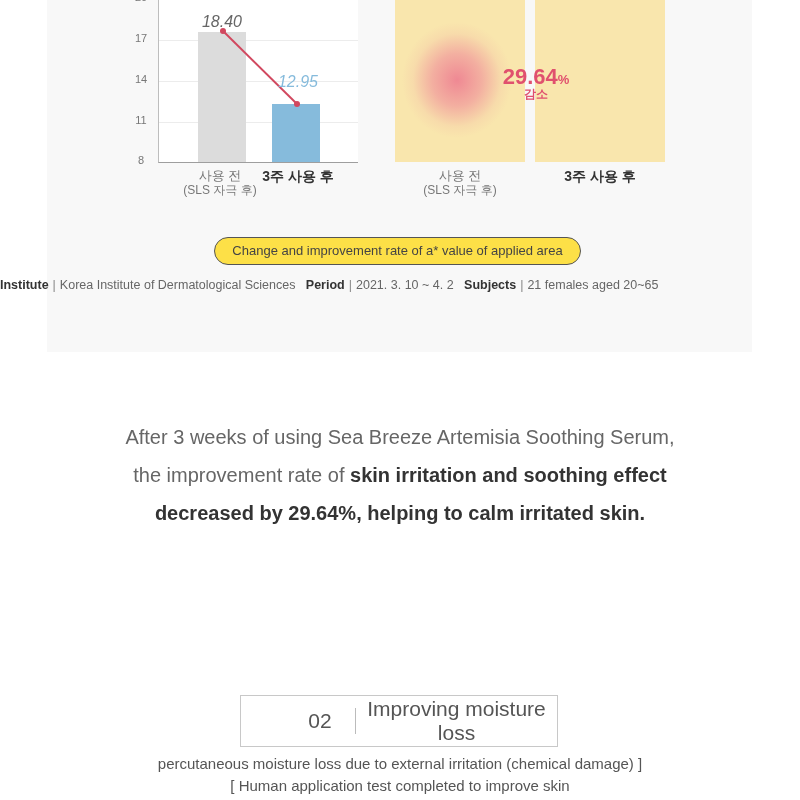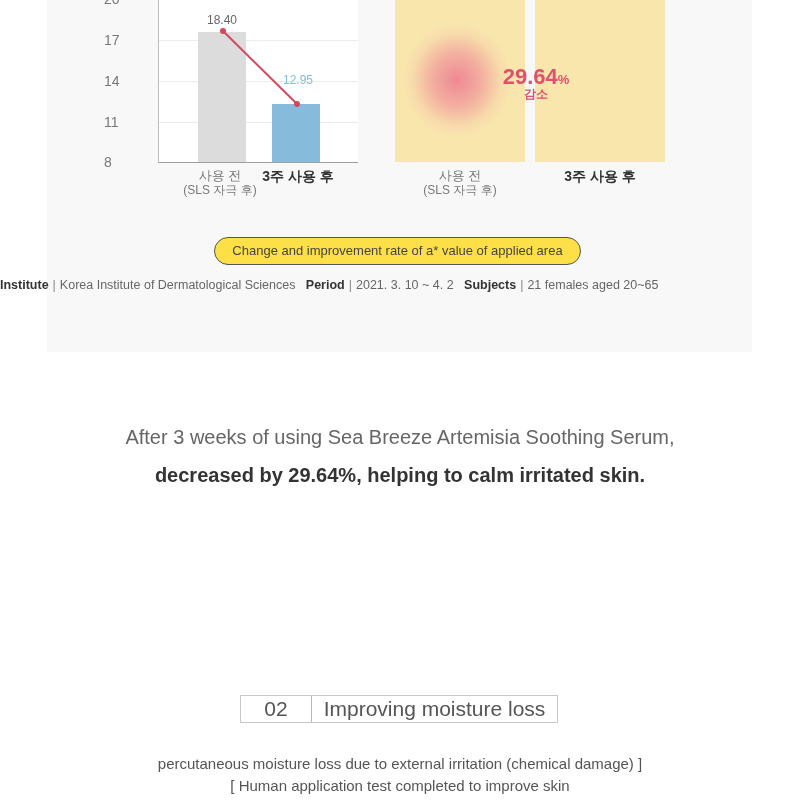--- a/index.html
+++ b/index.html
@@ -2,44 +2,44 @@
 <html><head>
 <meta charset="utf-8">
 <style>
   html, body { margin:0; padding:0; }
   body { width:800px; height:800px; background:#ffffff; position:relative; overflow:hidden;
          font-family:"Liberation Sans", "DejaVu Sans", sans-serif; color:#444; }
   .panel { position:absolute; left:47px; top:0; width:705px; height:352px; background:#f8f8f8; }
   .plot { position:absolute; left:158px; top:0; width:199px; height:162px; background:#ffffff;
           border-left:1px solid #bdbdbd; border-bottom:1px solid #9e9e9e; }
   .gridline { position:absolute; left:0; right:0; height:1px; background:#ececec; }
-  .ytick { position:absolute; width:40px; left:104px; text-align:left; font-size:14px; color:#777; }
+  .ytick { position:absolute; width:40px; left:121px; text-align:center; font-size:11px; color:#777; }
   .bar { position:absolute; bottom:0; width:48px; }
-  .bar-label { position:absolute; font-size:12px; text-align:center; width:60px; }
+  .bar-label { position:absolute; font-size:16px; text-align:center; width:60px;font-style:italic; }
   .xlabel { position:absolute; text-align:center; font-size:13px; color:#777; line-height:15px; }
   .xlabel.bold { color:#333; font-weight:bold; font-size:14px; }
   .skin { position:absolute; top:0; width:130px; height:162px; }
   .skin.left { left:395px; background:
       radial-gradient(ellipse 55px 58px at 62px 80px, rgba(236,110,140,0.78) 0%, rgba(238,130,150,0.55) 45%, rgba(240,170,160,0.18) 80%, rgba(250,230,170,0) 100%),
       #f9e6ad; }
   .skin.right { left:535px; background:#f9e6ad; }
   .reduction { position:absolute; left:497px; top:64px; width:78px; text-align:center; color:#e0506e; font-weight:bold; }
   .reduction .num { font-size:22px;margin-top:21px; }
   .reduction .pct { font-size:13px; }
   .reduction .sub { font-size:12px; display:block; line-height:12px; margin-top:-2px; }
   .pill { position:absolute; left:214px; top:237px; width:365px; height:26px; border:1.5px solid #555;
           border-radius:14px; background:#fde047; font-size:13px; color:#444; text-align:center; line-height:26px; }
   .meta { position:absolute; top:278px; left:0; width:800px; font-size:12.5px; color:#666; }
   .meta b { color:#333; }
   .meta .sep { color:#888; margin:0 4px; }
   .summary { position:absolute; top:418px; left:0; width:800px; text-align:center; font-size:20px;
              line-height:38px; color:#666; }
   .summary b { color:#333; font-weight:bold; }
-  .title-box { position:absolute; left:240px; top:695px; width:318px; height:28px; border:1px solid #c8c8c8;
-               display:flex; align-items:center; box-sizing:border-box; }
+  .title-box { position:absolute; left:240px; top:695px; width:318px; height:52px; border:1px solid #c8c8c8;
+               display:flex; align-items:center; box-sizing:border-box;padding-left:44px; }
   .title-box .num { width:70px; text-align:center; font-size:21px; color:#555; }
   .title-box .divider { width:1px; height:26px; background:#bbb; }
   .title-box .text { flex:1; text-align:center; font-size:21px; color:#555; }
   .desc { position:absolute; top:753px; left:0; width:800px; text-align:center; font-size:15px; line-height:22px; color:#555; }
 </style>
 </head>
 <body>
 
 <div class="panel"></div>
 
@@ -85,20 +85,21 @@
 <div class="pill">Change and improvement rate of a* value of applied area</div>
 
 <div class="meta">
   <b>Institute</b><span class="sep">|</span><span>Korea Institute of Dermatological Sciences</span>&nbsp;&nbsp;
   <b>Period</b><span class="sep">|</span><span>2021. 3. 10 ~ 4. 2</span>&nbsp;&nbsp;
   <b>Subjects</b><span class="sep">|</span><span>21 females aged 20~65</span>
 </div>
 
 <div class="summary">
   <div>After 3 weeks of using Sea Breeze Artemisia Soothing Serum,</div>
+  <div><span>the improvement rate of </span><b>skin irritation and soothing effect</b></div>
   <div><b>decreased by 29.64%, helping to calm irritated skin.</b></div>
 </div>
 
 <div class="title-box">
   <div class="num">02</div>
   <div class="divider"></div>
   <div class="text">Improving moisture loss</div>
 </div>
 
 <div class="desc">

